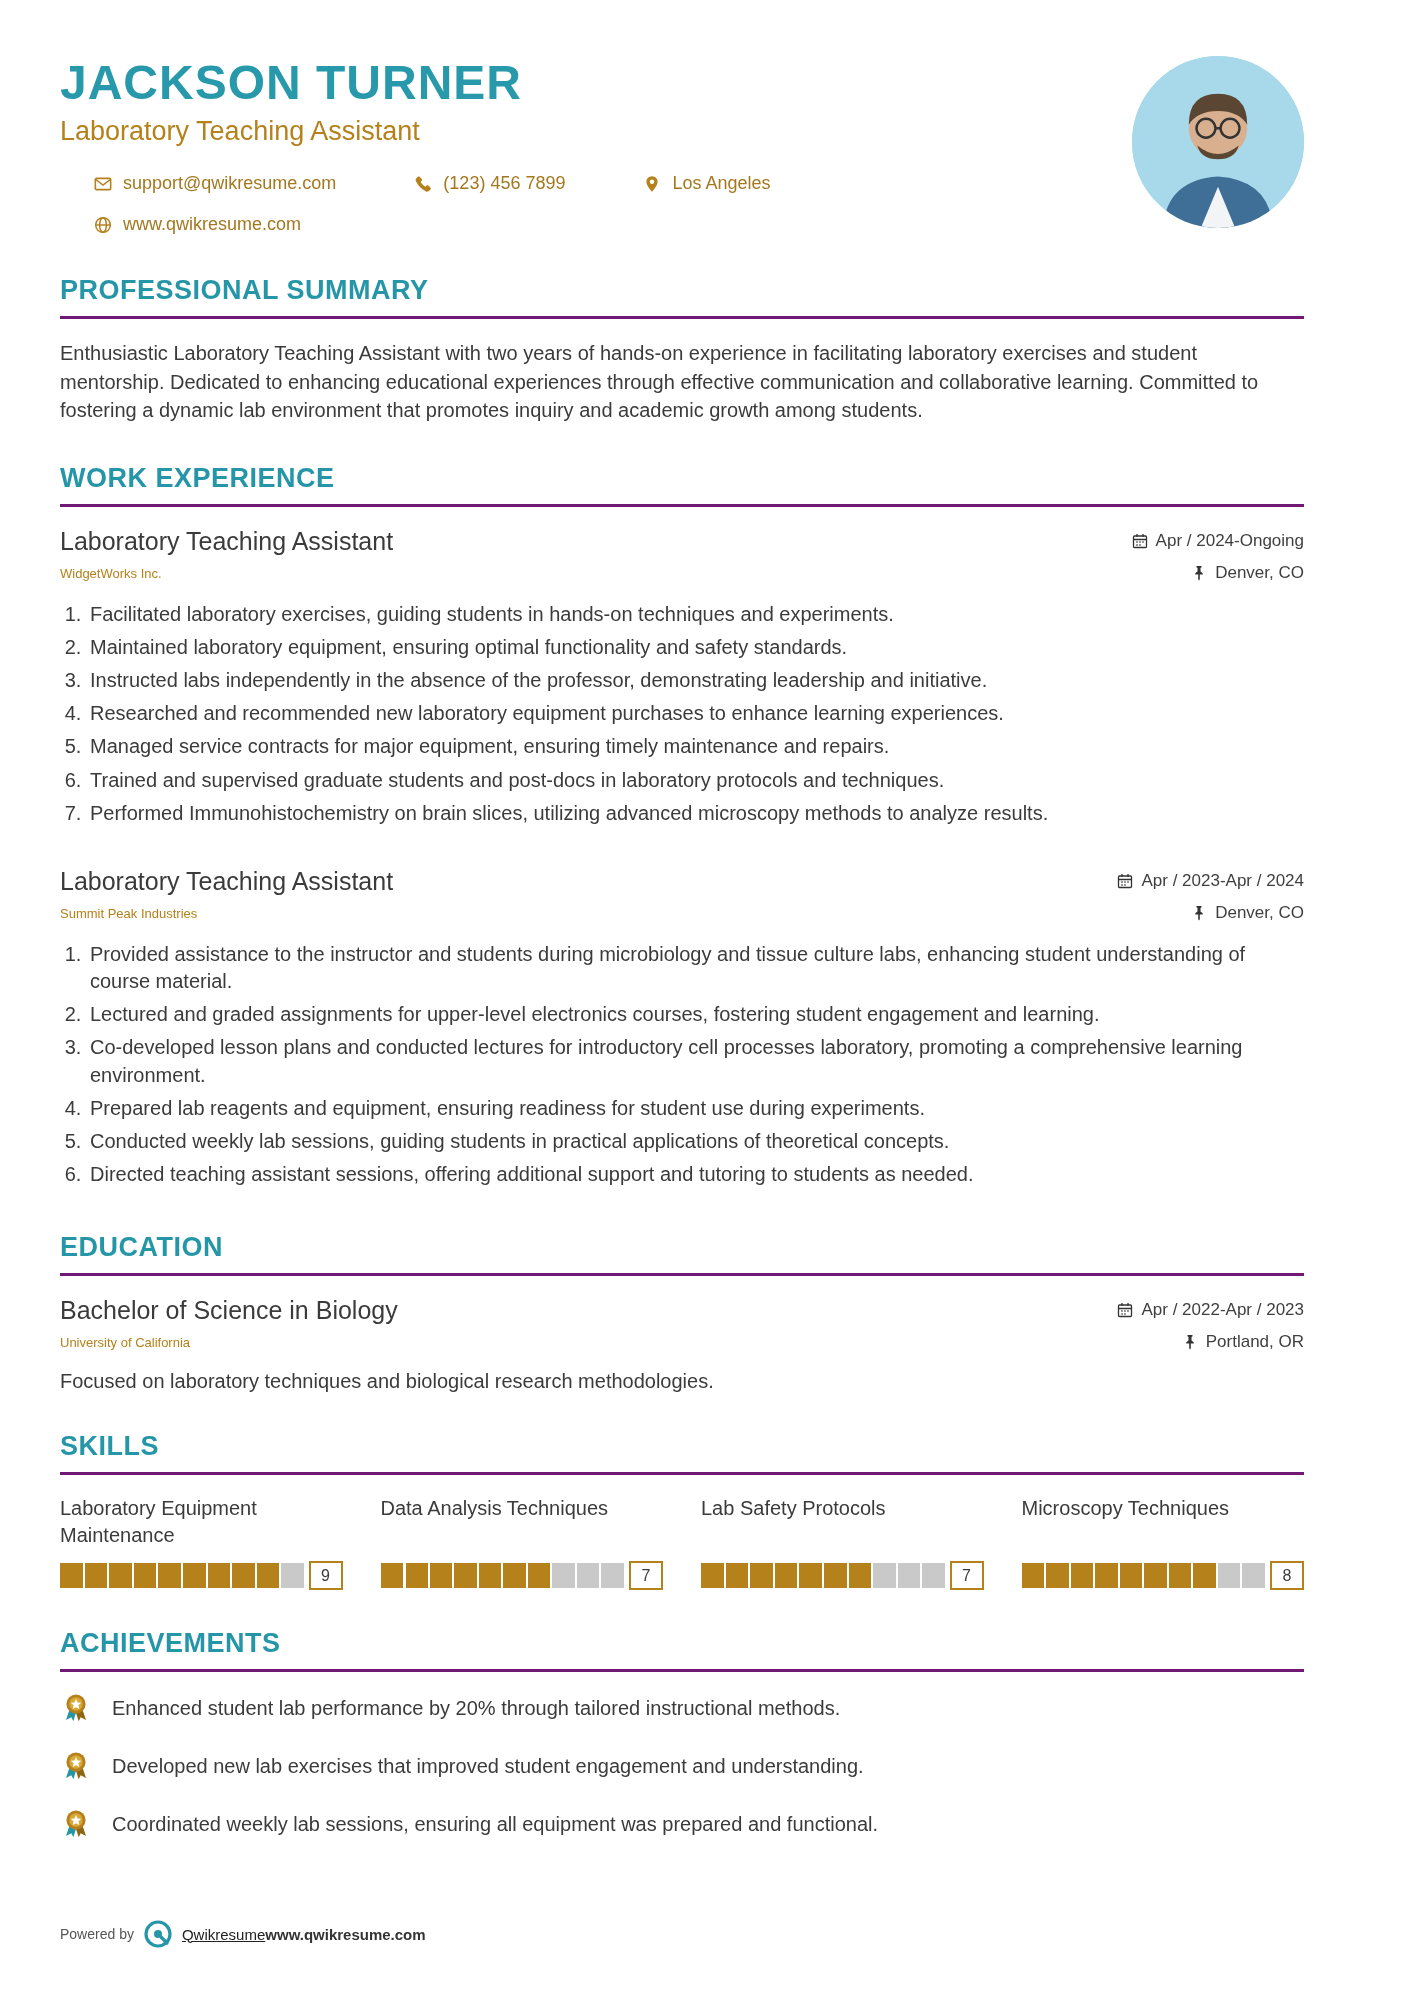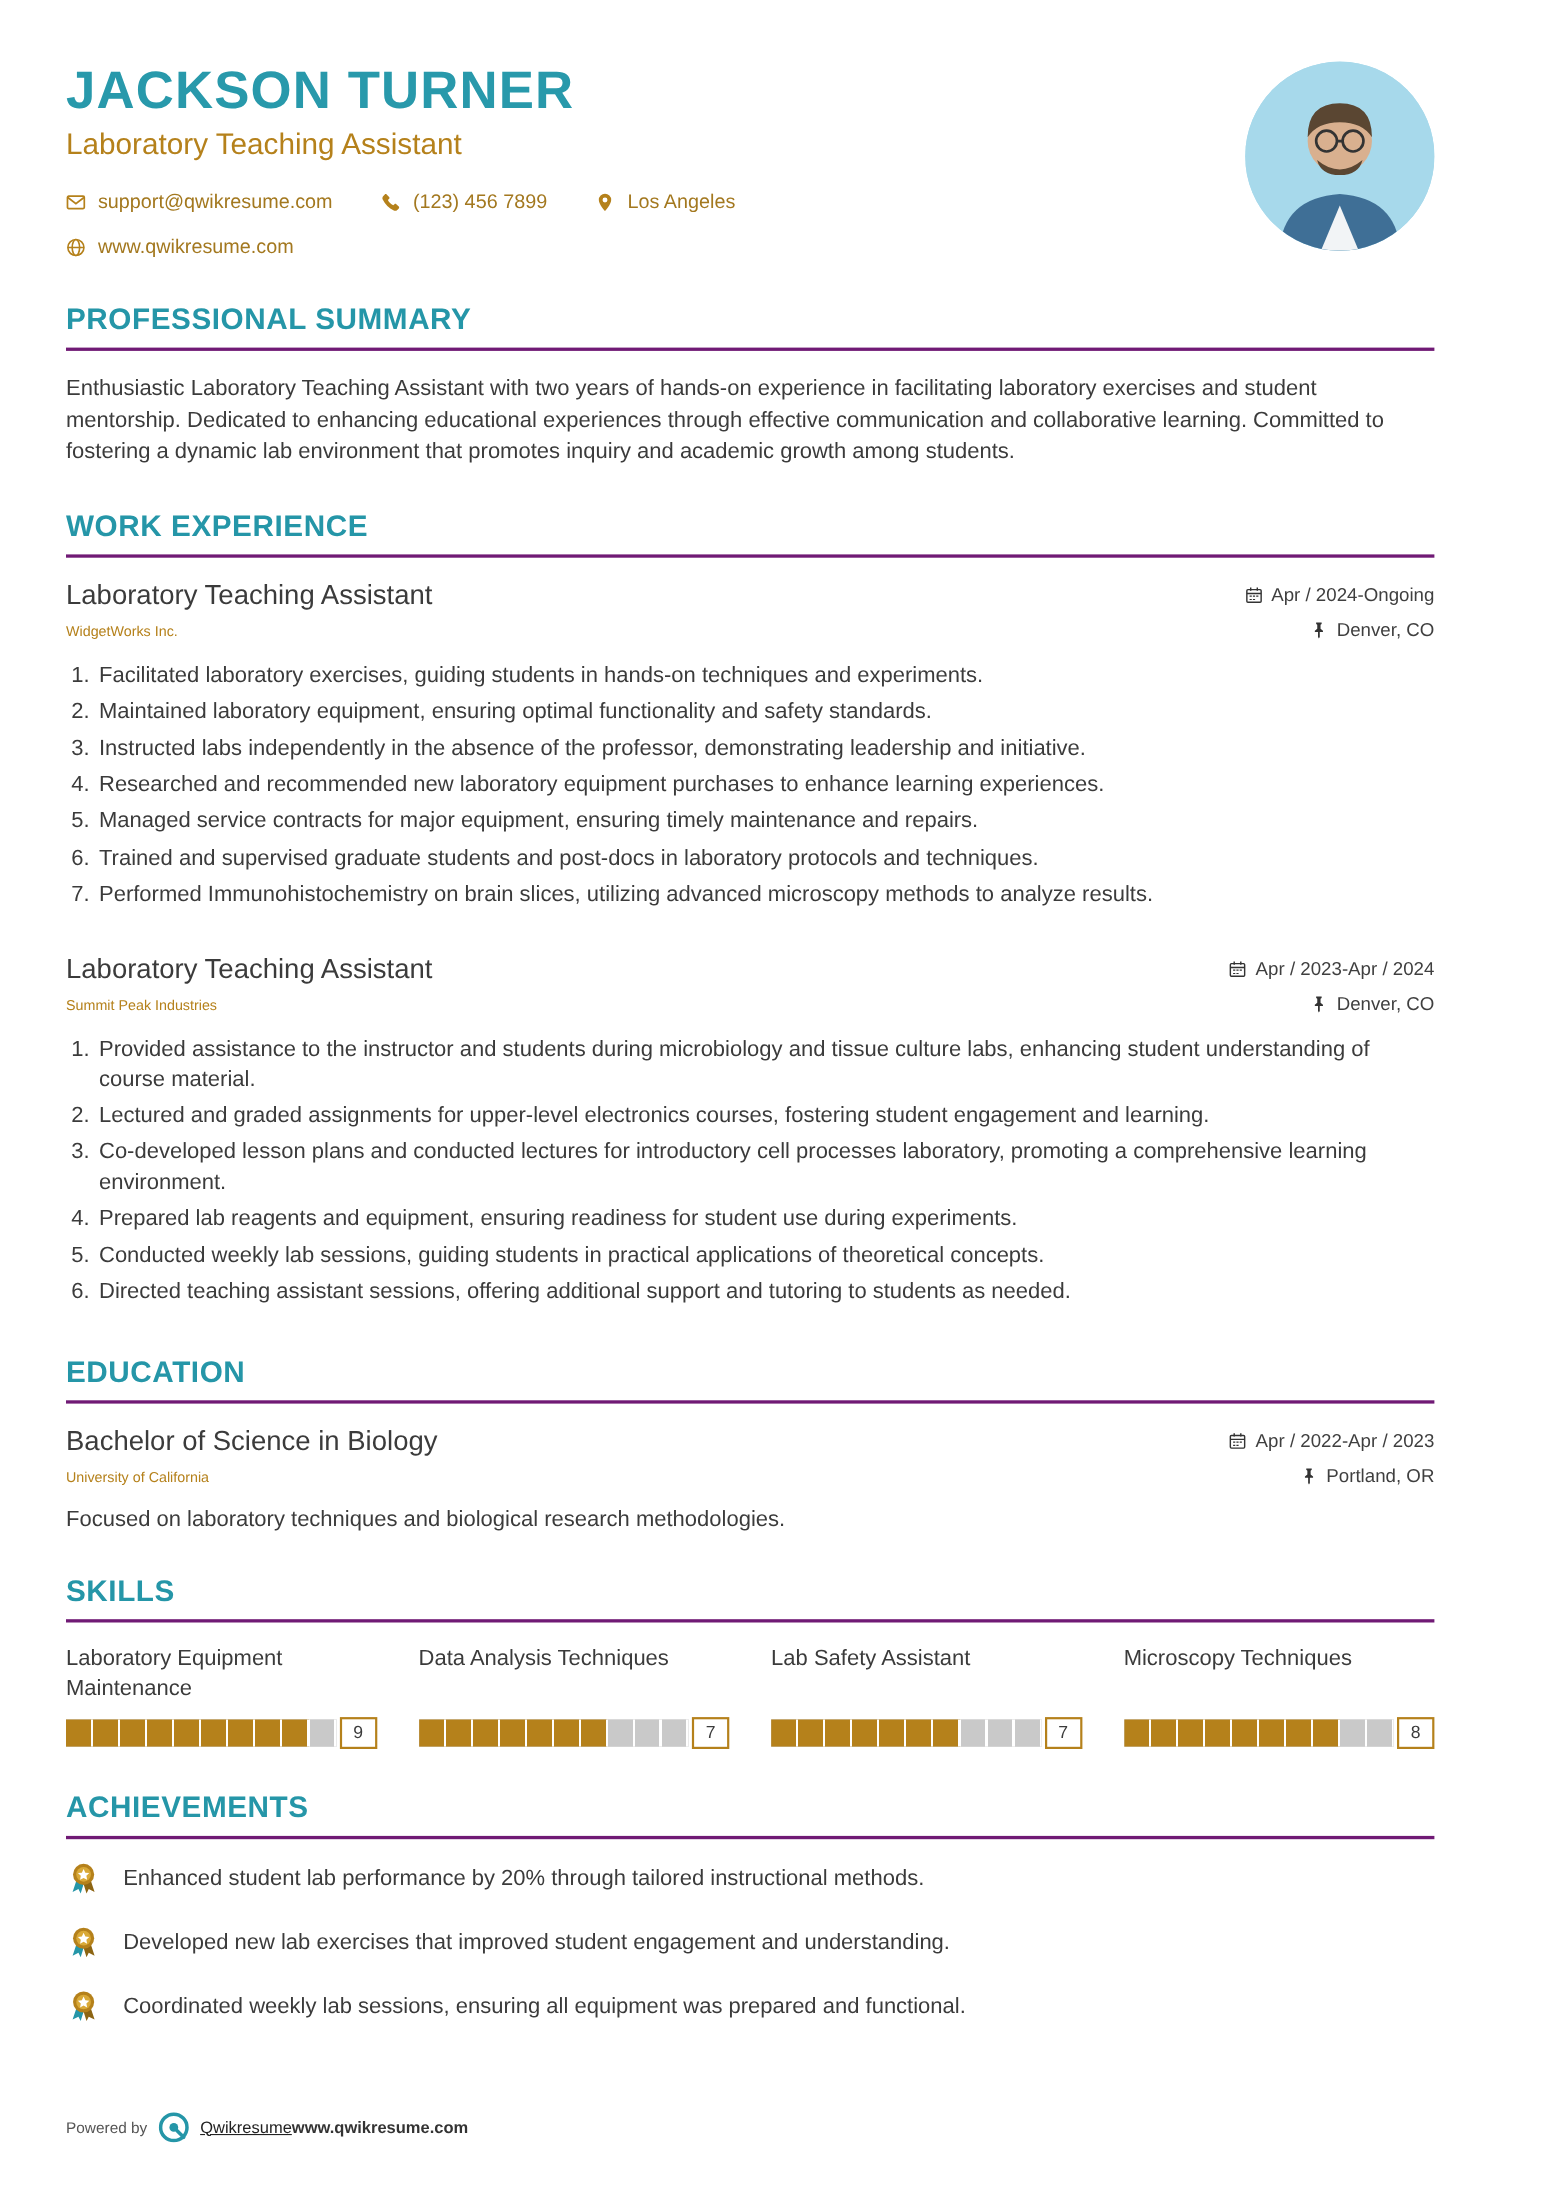--- a/index.html
+++ b/index.html
@@ -12,21 +12,21 @@
   }
   .page { width:1364px; min-height:1990px; padding:52px 60px 42px 60px; display:flex; flex-direction:column; }
 
   
   .header { display:flex; justify-content:space-between; align-items:flex-start; margin-bottom:34px; }
   .header-left { flex:1; padding-top:6px; }
   .name { color:#2899ab; font-size:48px; font-weight:bold; letter-spacing:1px; line-height:1.05; }
   .headline { color:#b5811b; font-size:27px; margin-top:8px; }
   .contact-row { display:flex; align-items:center; gap:44px; margin-top:26px; }
   .contact-row + .contact-row { margin-top:20px; }
-  .contact-item { display:flex; align-items:center; gap:11px; color:#a3781f; font-size:18px; text-decoration:none; }
+  .contact-item { display:flex; align-items:center; gap:11px; color:#a3781f; font-size:18px; text-decoration:none;margin-left:34px; }
   .contact-item .cicon { width:18px; height:18px; color:#b5811b; flex:0 0 auto; display:inline-flex; }
   .cicon svg { width:100%; height:100%; }
   .avatar { width:172px; height:172px; border-radius:50%; overflow:hidden; background:#a7d9eb; flex:0 0 auto; margin-top:4px; }
   .avatar svg { width:100%; height:100%; display:block; }
 
   
   .section { margin-top:38px; }
   .section-heading {
     color:#2596a8; font-size:27px; font-weight:bold; letter-spacing:0.5px;
     padding-bottom:10px; border-bottom:3px solid #701a75; margin-bottom:20px;
@@ -281,21 +281,21 @@
         <div class="skill-bar-row">
           <div class="skill-track">
             <div class="skill-fill" style="width: 70%;"></div>
             <div class="skill-segments"></div>
           </div>
           <div class="skill-level">7</div>
         </div>
       </div>
 
       <div class="skill">
-        <div class="skill-name">Lab Safety Assistant</div>
+        <div class="skill-name">Lab Safety Protocols</div>
         <div class="skill-bar-row">
           <div class="skill-track">
             <div class="skill-fill" style="width: 70%;"></div>
             <div class="skill-segments"></div>
           </div>
           <div class="skill-level">7</div>
         </div>
       </div>
 
       <div class="skill">

